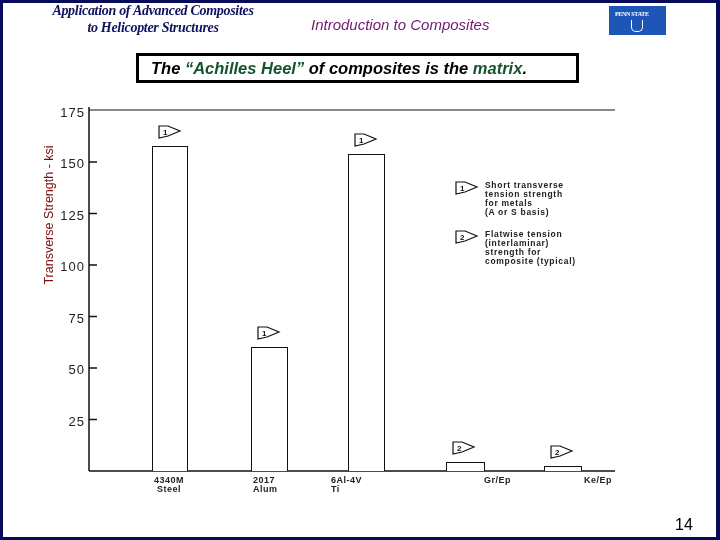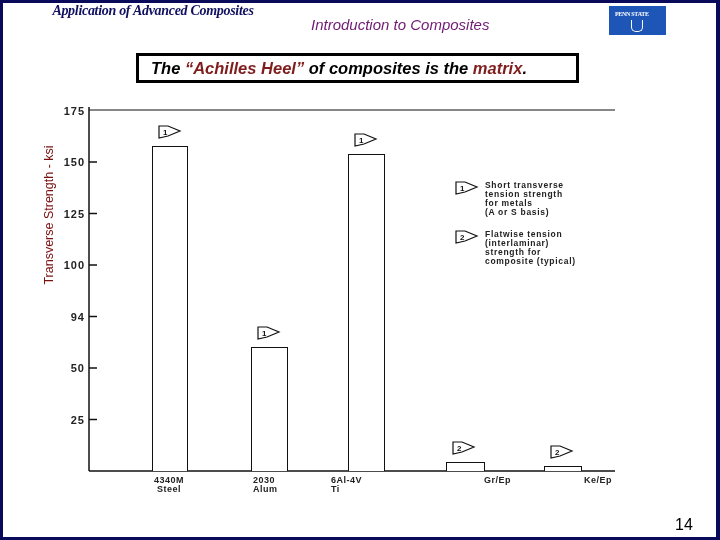--- a/index.html
+++ b/index.html
@@ -4,38 +4,39 @@
 <style>
   html, body { margin:0; padding:0; }
   body { width:720px; height:540px; background:#0a0a5a; font-family:"Liberation Sans", sans-serif; overflow:hidden; }
   .slide { position:absolute; left:3px; top:3px; width:713px; height:534px; background:#ffffff; overflow:hidden; }
   .hdr-left { position:absolute; left:20px; top:-1px; width:260px; text-align:center; font-family:"Liberation Serif", serif; font-style:italic; font-weight:bold; font-size:14px; line-height:17px; color:#101060; letter-spacing:-0.3px; }
   .hdr-center { position:absolute; left:308px; top:13px; font-style:italic; font-size:15px; color:#701a75; }
   .logo { position:absolute; left:606px; top:3px; width:57px; height:29px; background:#1e56b8; color:#fff; }
   .logo .t { position:absolute; left:6px; top:5px; font-size:6px; font-weight:bold; letter-spacing:-0.3px; font-family:"Liberation Serif", serif; }
   .logo .s { position:absolute; left:22px; top:14px; width:10px; height:11px; border:1px solid #fff; border-top:none; border-radius:0 0 5px 5px; }
   .callout { position:absolute; left:133px; top:50px; width:443px; height:30px; border:3px solid #000; box-sizing:border-box; background:#fff; font-weight:bold; font-style:italic; font-size:16.5px; line-height:24px; padding-left:12px; color:#000; white-space:nowrap; }
-  .callout .red { color:#7f1d1d; }
+  .callout .red { color:#14532d; }
   .ylabel { position:absolute; left:-52px; top:203px; width:200px; height:18px; transform:rotate(-90deg); transform-origin:center; text-align:center; font-size:12.5px; color:#7a0f10; }
   .page { position:absolute; left:672px; top:513px; font-size:16px; color:#000; }
   .plot { position:absolute; left:0; top:0; width:713px; height:534px; }
-  .tick { position:absolute; font-size:11px; font-weight:bold; letter-spacing:1px; color:#222; text-align:right; width:30px; }
+  .tick { position:absolute; font-size:13px; font-weight:normal; letter-spacing:1px; color:#222; text-align:right; width:30px; }
   .bar { position:absolute; border:1.5px solid #111; border-bottom:none; box-sizing:border-box; background:#fff; }
   .cat { position:absolute; font-size:9px; font-weight:bold; letter-spacing:0.5px; color:#222; line-height:9px; }
   .flag { position:absolute; width:24px; height:14px; }
   .legend { position:absolute; left:452px; top:178px; width:160px; font-size:8.5px; font-weight:bold; letter-spacing:0.7px; line-height:9px; color:#222; }
   .leg-item { position:relative; padding-left:30px; margin-bottom:13px; }
   .leg-item svg { position:absolute; left:0; top:0; }
 </style>
 </head>
 <body>
 
 <div class="slide">
   <div class="hdr-left">
     <div>Application of Advanced Composites</div>
+    <div>to Helicopter Structures</div>
   </div>
   <div class="hdr-center">Introduction to Composites</div>
   <div class="logo">
     <span class="t">PENN STATE</span>
     <span class="s"></span>
   </div>
 
   <div class="callout">
     <span>The </span><span class="red">“Achilles Heel”</span><span> of composites is the </span><span class="red">matrix</span><span>.</span>
   </div>
@@ -52,21 +53,21 @@
           <line x1="86" x2="94" y1="365" y2="365" stroke="#111" stroke-width="1.5"></line>
           <line x1="86" x2="94" y1="313.5" y2="313.5" stroke="#111" stroke-width="1.5"></line>
           <line x1="86" x2="94" y1="262" y2="262" stroke="#111" stroke-width="1.5"></line>
           <line x1="86" x2="94" y1="210.5" y2="210.5" stroke="#111" stroke-width="1.5"></line>
           <line x1="86" x2="94" y1="159" y2="159" stroke="#111" stroke-width="1.5"></line>
         </g>
     </svg>
     <div id="tick-labels">
         <div class="tick" style="left: 52px; top: 410.5px; text-align: right;">25</div>
         <div class="tick" style="left: 52px; top: 359px;">50</div>
-        <div class="tick" style="left: 52px; top: 307.5px;">94</div>
+        <div class="tick" style="left: 52px; top: 307.5px;">75</div>
         <div class="tick" style="left: 52px; top: 256px;">100</div>
         <div class="tick" style="left: 52px; top: 204.5px;">125</div>
         <div class="tick" style="left: 52px; top: 153px;">150</div>
         <div class="tick" style="left: 52px; top: 101.5px;">175</div>
       </div>
     <div id="bars">
         <div class="bar" style="left: 149px; width: 36px; top: 142.52px; height: 325.48px;"></div>
         <div class="flag" style="left: 155px; top: 121.52px;"><svg width="24" height="14" viewBox="0 0 24 14">
             <path d="M1 1 L10 1 L22 6 L10 11 L1 13 Z" fill="#fff" stroke="#111" stroke-width="1.2"></path>
             <text x="5" y="10" font-size="8" font-weight="bold" font-family="Liberation Sans, sans-serif" fill="#111">1</text>
@@ -74,21 +75,21 @@
         <div class="cat" style="left: 151px; top: 473px; text-align: center;">
           <div>4340M</div>
           <div>Steel</div>
         </div>
         <div class="bar" style="left: 248px; width: 37px; top: 344.4px; height: 123.6px;"></div>
         <div class="flag" style="left: 254px; top: 323.4px;"><svg width="24" height="14" viewBox="0 0 24 14">
             <path d="M1 1 L10 1 L22 6 L10 11 L1 13 Z" fill="#fff" stroke="#111" stroke-width="1.2"></path>
             <text x="5" y="10" font-size="8" font-weight="bold" font-family="Liberation Sans, sans-serif" fill="#111">1</text>
           </svg></div>
         <div class="cat" style="left: 250px; top: 473px;">
-          <div>2030</div>
+          <div>2017</div>
           <div>Alum</div>
         </div>
         <div class="bar" style="left: 345px; width: 37px; top: 150.76px; height: 317.24px;"></div>
         <div class="flag" style="left: 351px; top: 129.76px;"><svg width="24" height="14" viewBox="0 0 24 14">
             <path d="M1 1 L10 1 L22 6 L10 11 L1 13 Z" fill="#fff" stroke="#111" stroke-width="1.2"></path>
             <text x="5" y="10" font-size="8" font-weight="bold" font-family="Liberation Sans, sans-serif" fill="#111">1</text>
           </svg></div>
         <div class="cat" style="left: 328px; top: 473px;">
           <div>6Al-4V</div>
           <div>Ti</div>

